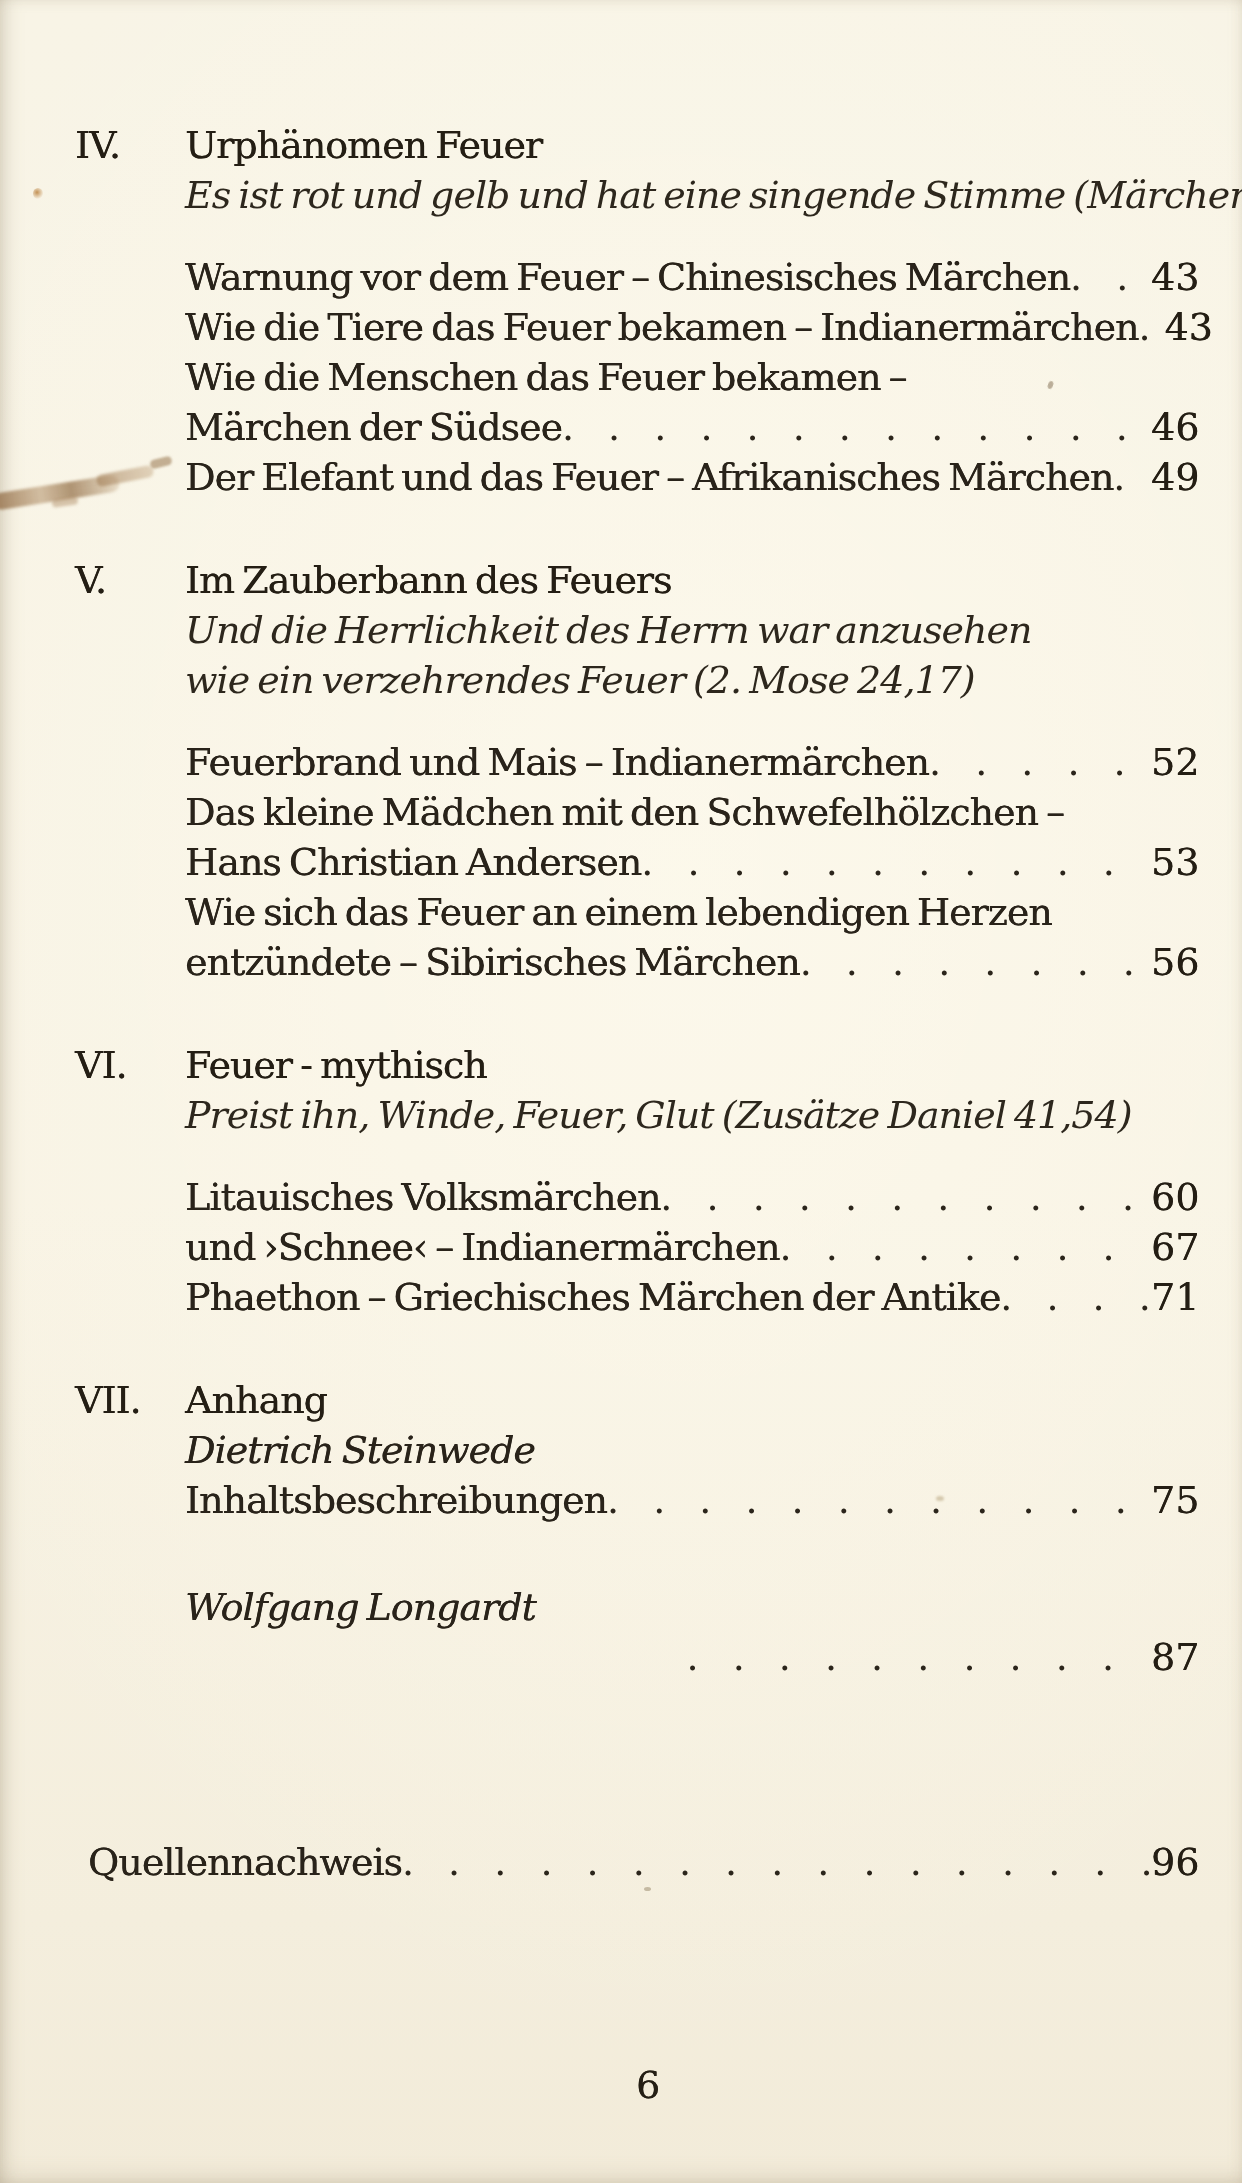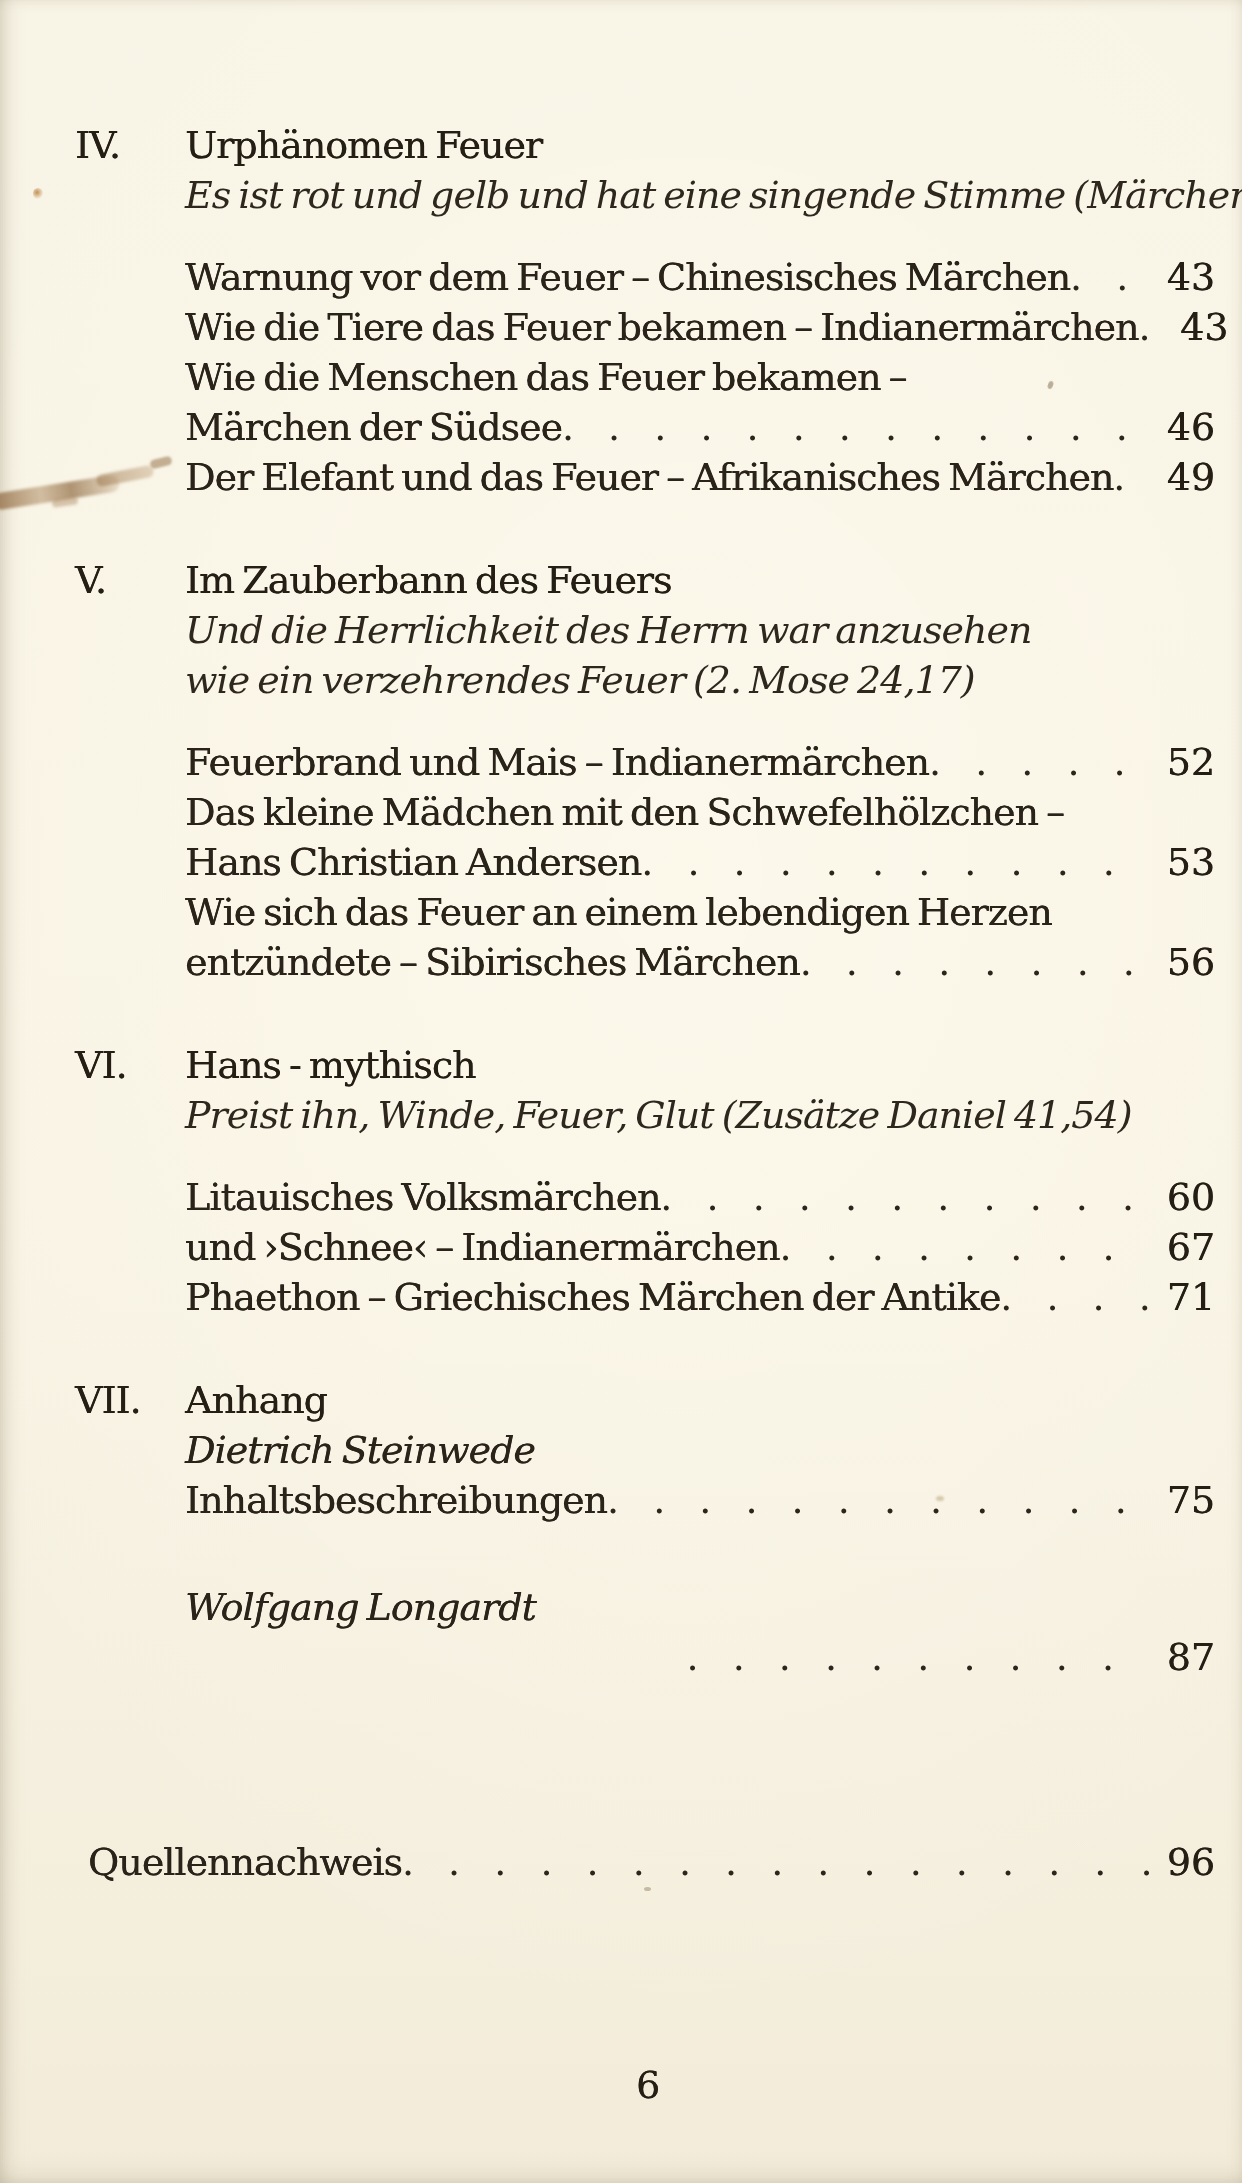--- a/index.html
+++ b/index.html
@@ -29,21 +29,21 @@
   .body{margin-left:13px;width:1030px;}
   .title{color:#241e14;}
   .sub{font-style:italic;color:#2d271d;}
   .entries{margin-top:32px;}
   .section.no-sub .entries{margin-top:0;}
   .entry{display:flex;}
   .entry .t{flex:0 0 auto;text-align:center;}
   .entry .t.it{font-style:italic;}
   .leader{flex:1 1 auto;text-align:right;white-space:nowrap;overflow:hidden;
           padding-right:26px;letter-spacing:11px;word-spacing:0;color:#2b251b;}
-  .pg{flex:0 0 64px;text-align:right;letter-spacing:0;word-spacing:0;color:#241e14;
+  .pg{flex:0 0 64px;text-align:left;letter-spacing:0;word-spacing:0;color:#241e14;
       text-shadow:0.35px 0 0 currentColor;}
   .inner-spacer{height:57px;}
   .footer-row{position:absolute;left:88px;top:1837px;width:1127px;}
   .page-number{position:absolute;left:0;top:2060px;width:100%;text-align:center;
       transform:translateX(27px);font-size:38px;line-height:50px;color:#241e14;
       text-shadow:0.35px 0 0 currentColor;}
   
   .stain{position:absolute;pointer-events:none;}
   .streak-a{left:-8px;top:484px;width:128px;height:17px;border-radius:12px;
     transform:rotate(-9deg);filter:blur(1.4px);
@@ -138,21 +138,21 @@
               <span class="t">entzündete – Sibirisches Märchen</span>
               <span class="leader">. . . . . . . . . .</span>
               <span class="pg">56</span>
             </div>
           </div>
         </div>
       </div>
       <div class="section">
         <div class="num">VI.</div>
         <div class="body">
-          <div class="line title"><span class="t">Hans - mythisch</span></div>
+          <div class="line title"><span class="t">Feuer - mythisch</span></div>
           <div class="line sub">Preist ihn, Winde, Feuer, Glut (Zusätze Daniel 41,54)</div>
           <div class="entries">
             <div class="line entry">
               <span class="t">Litauisches Volksmärchen</span>
               <span class="leader">. . . . . . . . . . . . .</span>
               <span class="pg">60</span>
             </div>
             <div class="line entry">
               <span class="t">und ›Schnee‹ – Indianermärchen</span>
               <span class="leader">. . . . . . . . . .</span>

